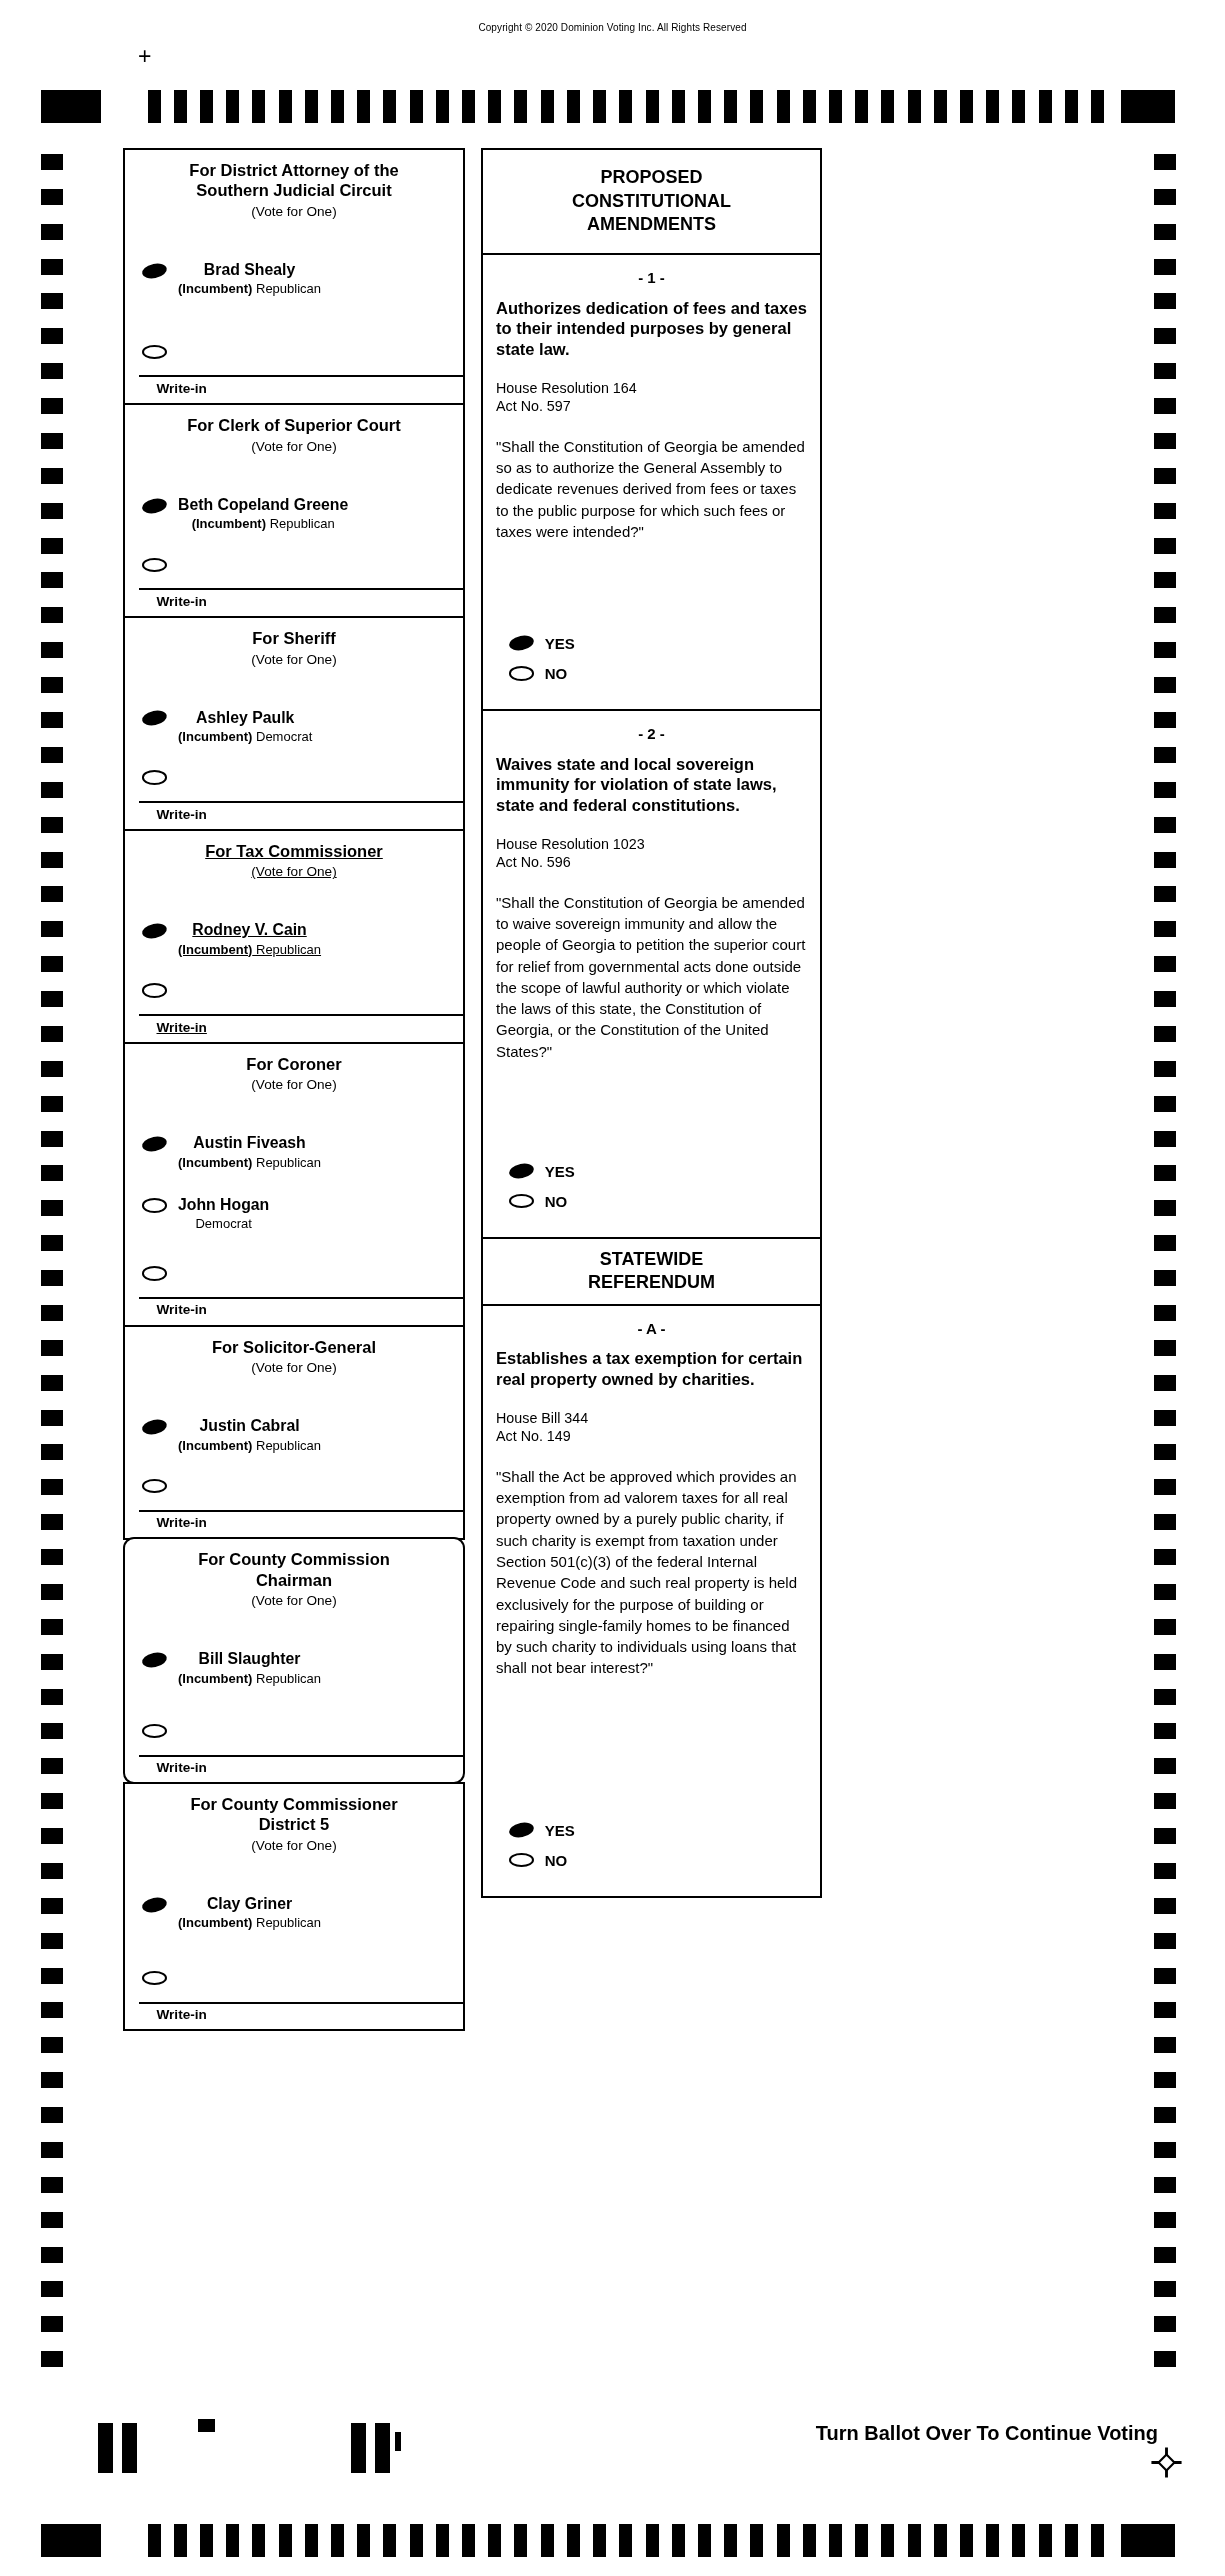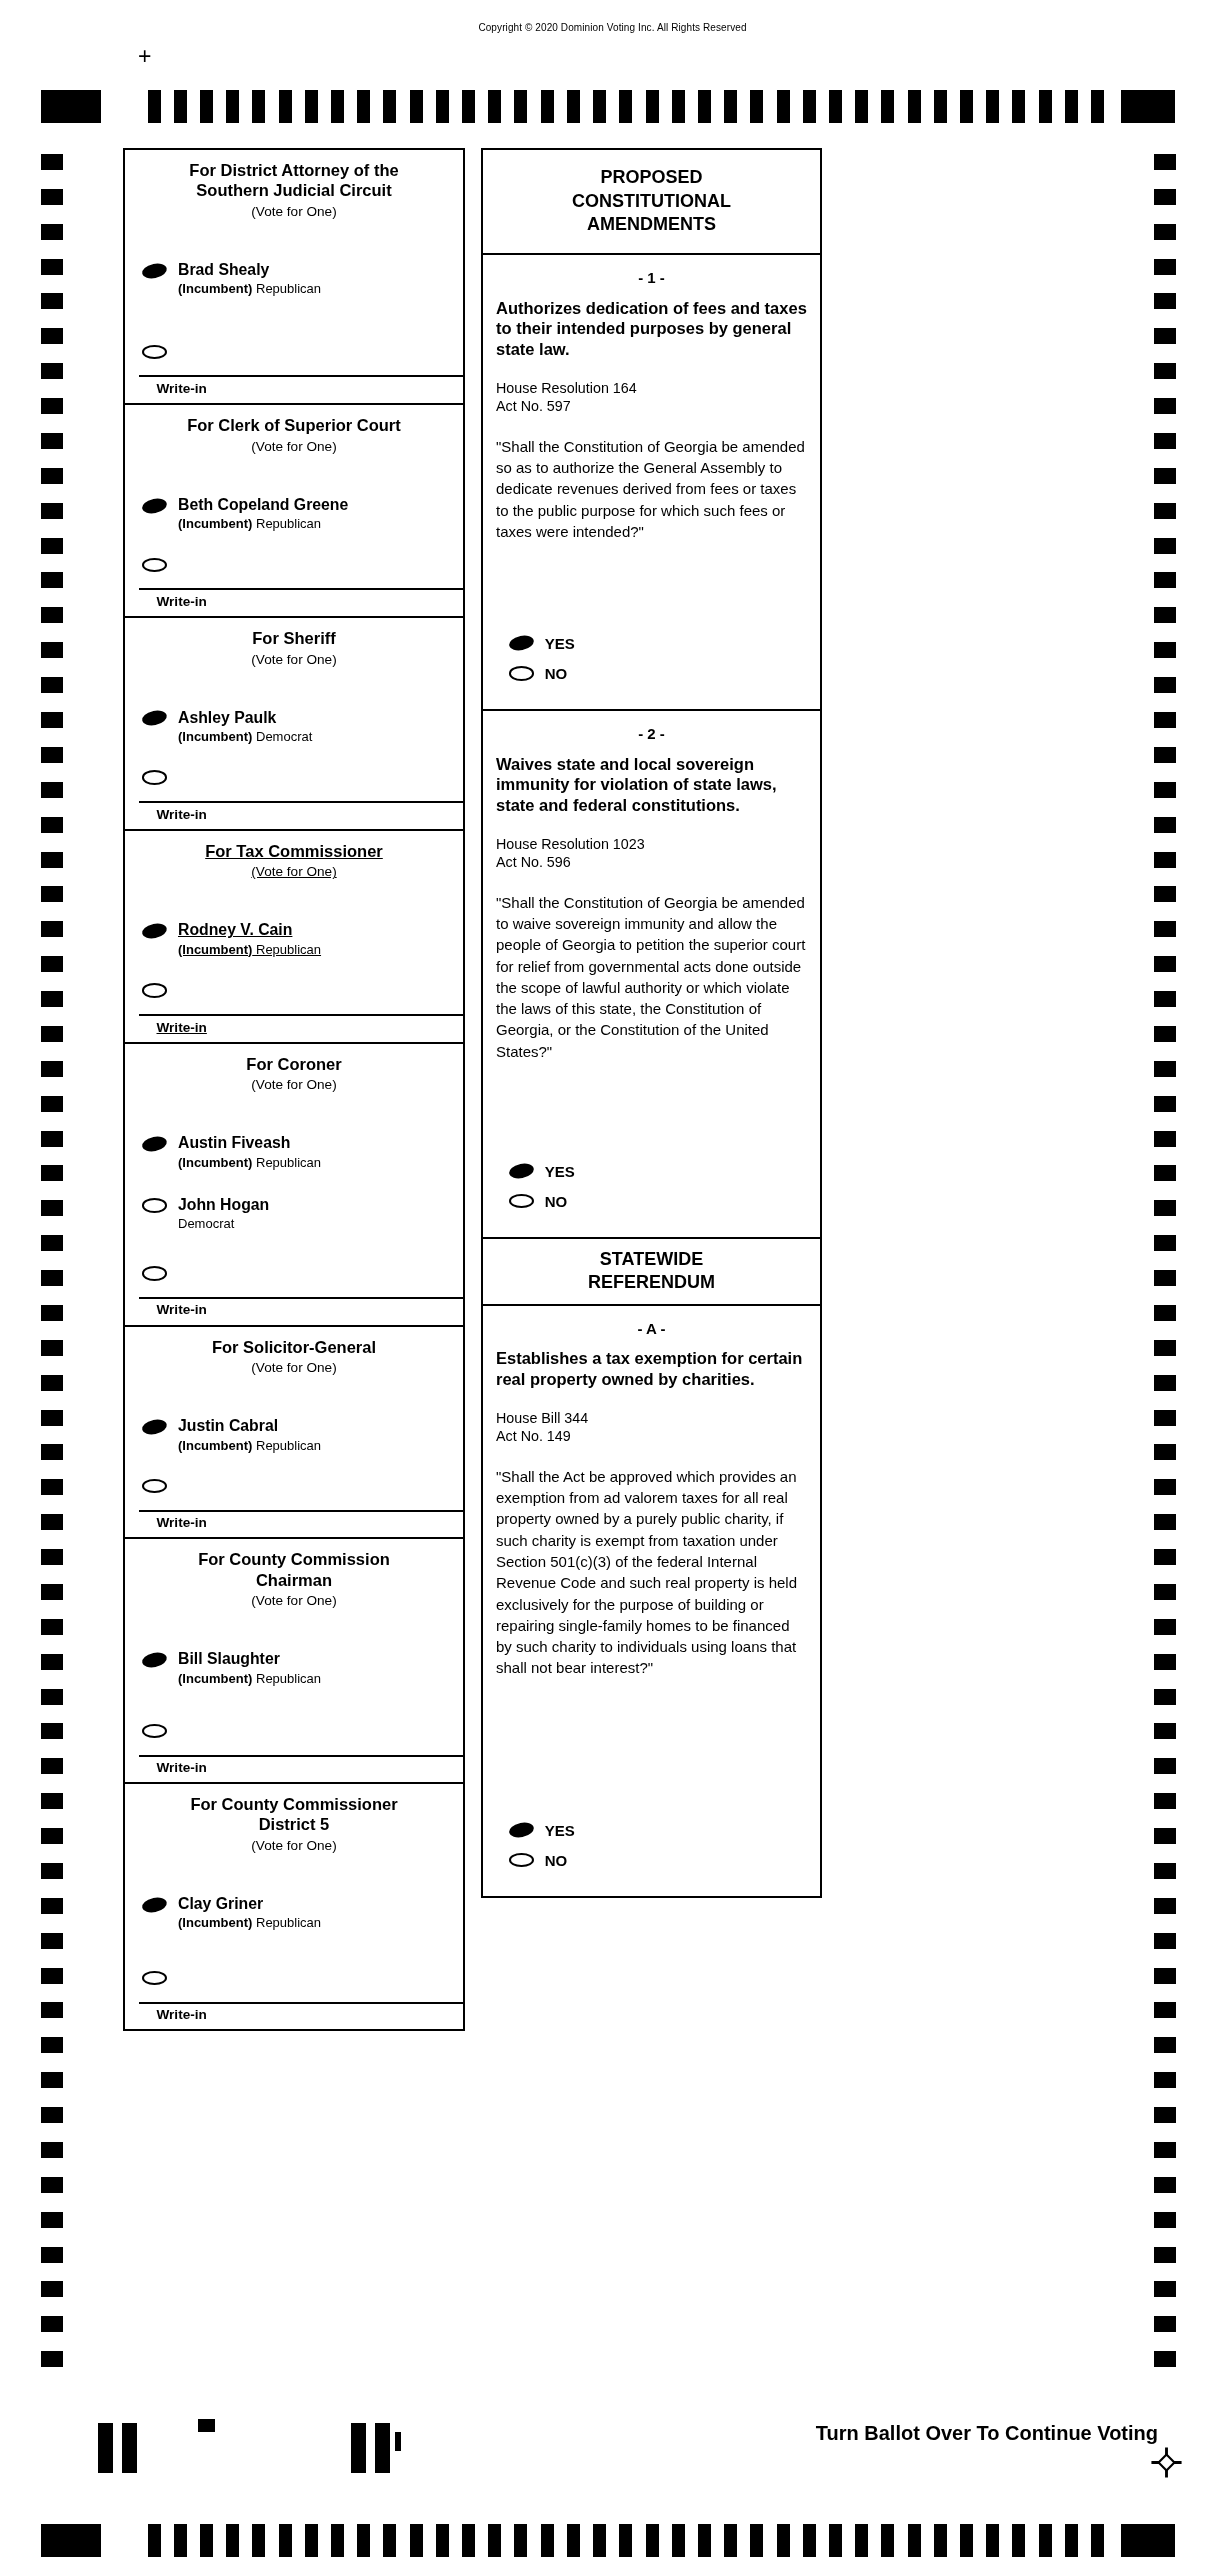--- a/index.html
+++ b/index.html
@@ -38,21 +38,21 @@
   }
   .c-vote { font-size:13.6px; text-align:center; margin-top:3.6px; }
   .cand-list { margin-top:42px; }
   .cand-row { display:flex; align-items:flex-start; padding-left:16.5px; margin-bottom:26px; }
   .oval {
     width:25px; height:14.3px; border:2.1px solid #000; border-radius:50%;
     flex:none; display:inline-block; background:#fff;
   }
   .oval.filled { background:#000; transform:rotate(-12deg); }
   .cand-row .oval { margin-top:2.9px; }
-  .cand-text { margin-left:11.5px; }
+  .cand-text { margin-left:11.5px;text-align:center; }
   .cand-name { display:block; font-size:15.8px; font-weight:700; line-height:1.15; }
   .cand-detail { display:block; font-size:13px; margin-top:2.1px; }
   .cand-detail b { font-weight:700; }
   .writein-row { padding-left:16.5px; margin-bottom:14.3px; }
   .writein-line { border-top:2.1px solid #000; margin-left:14.3px; }
   .writein-label { font-size:13.6px; font-weight:700; margin:3.6px 0 7.2px 31.5px; }
   
   .m-headbox { justify-content:center; }
   .m-header {
     font-size:18px; font-weight:700; text-align:center;
@@ -391,21 +391,21 @@
             <span class="cand-name">Justin Cabral</span>
             <span class="cand-detail"><b>(Incumbent)</b> Republican</span>
           </span>
         </div>
       </div>
       <div class="spacer"></div>
       <div class="writein-row"><span class="oval"></span></div>
       <div class="writein-line"></div>
       <div class="writein-label">Write-in</div>
     </div>
-    <div class="box contest" style="min-height: 247px;">
+    <div class="box contest" style="min-height: 247px; border-radius: 11px;">
       <div class="c-title">For County Commission
 Chairman</div>
       <div class="c-vote">(Vote for One)</div>
       <div class="cand-list">
         <div class="cand-row">
           <span class="oval filled"></span>
           <span class="cand-text">
             <span class="cand-name">Bill Slaughter</span>
             <span class="cand-detail"><b>(Incumbent)</b> Republican</span>
           </span>

